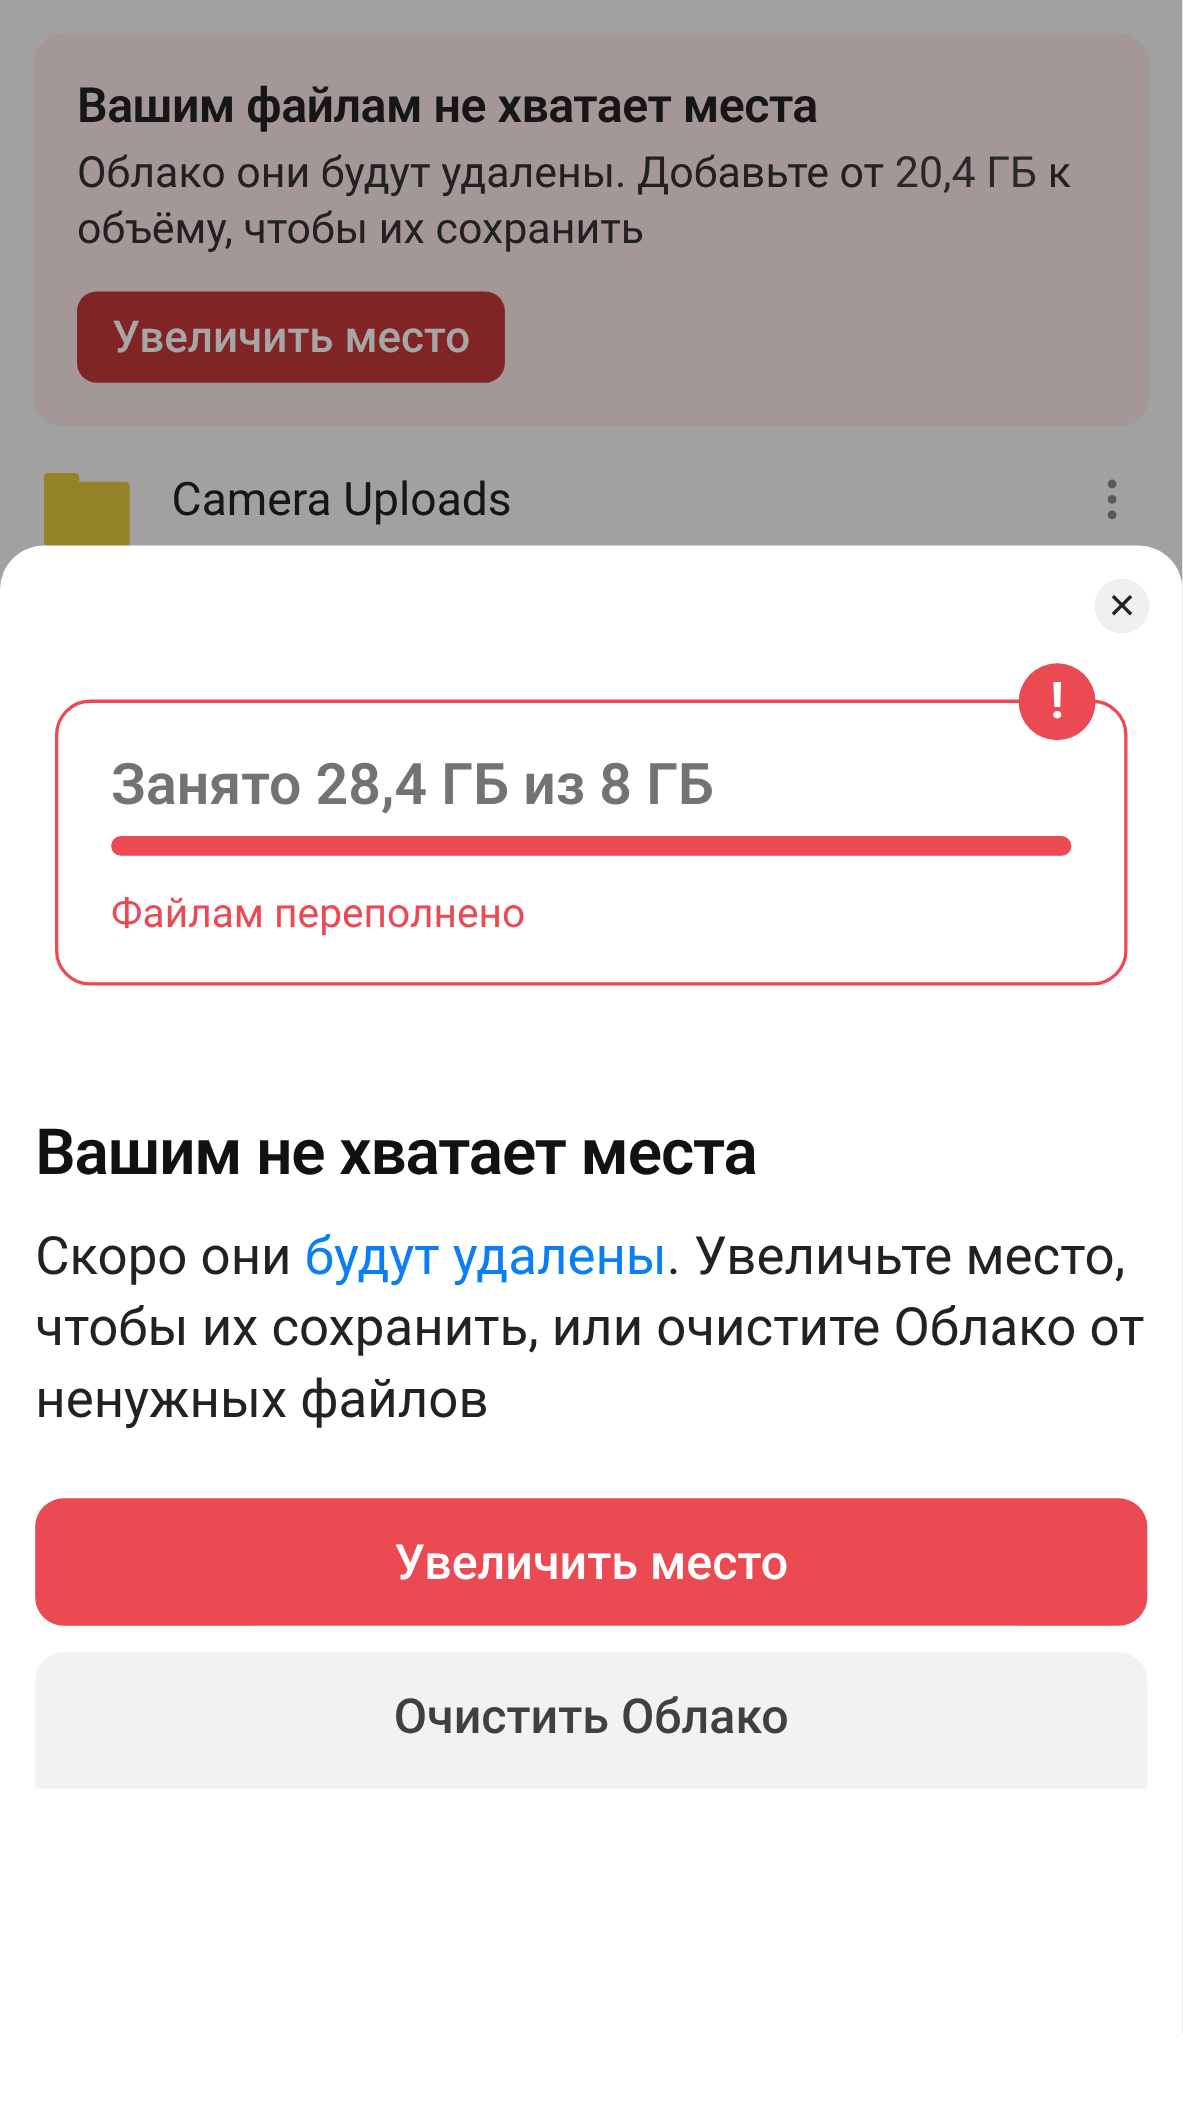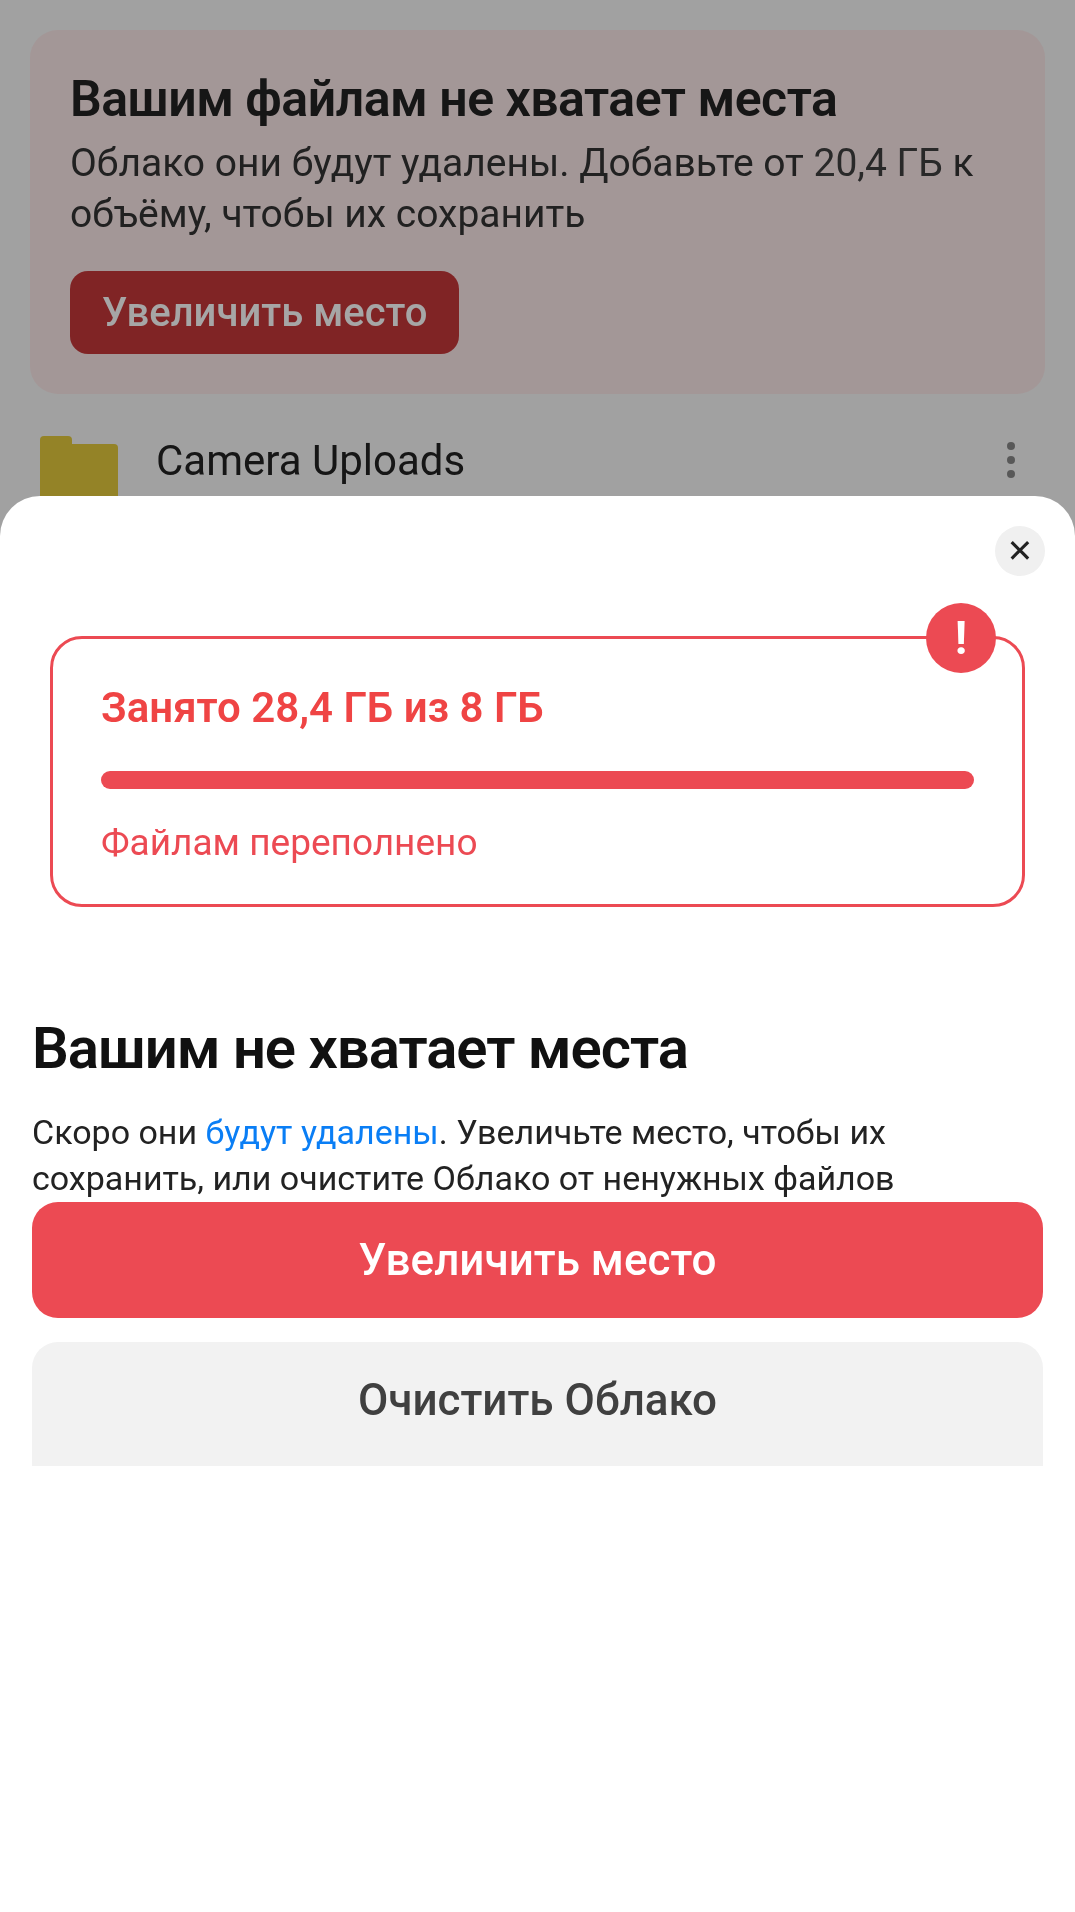--- a/index.html
+++ b/index.html
@@ -1,21 +1,21 @@
 <!DOCTYPE html>
 <html><head>
   <meta charset="utf-8">
   <style>
     * { margin: 0; padding: 0; box-sizing: border-box; font-family: -apple-system, BlinkMacSystemFont, 'Segoe UI', Roboto, Arial, sans-serif; }
     body { width: 1075px; height: 1912px; background: #f7f7f7; position: relative; overflow: hidden; }
 
     .background-content { position: absolute; top: 0; left: 0; right: 0; padding: 30px; }
 
     .warning-banner { background: #fbe8e8; border-radius: 28px; padding: 40px; }
-    .warning-banner-title { font-size: 50px; font-weight: 600; color: #222; letter-spacing: -0.5px; margin-bottom: 10px; }
+    .warning-banner-title { font-size: 44px; font-weight: 600; color: #222; letter-spacing: -0.5px; margin-bottom: 10px; }
     .warning-banner-body { font-size: 39px; color: #333; line-height: 1.3; }
     .warning-banner-amount { color: #404040; font-weight: 400; }
     .warning-banner-buttons { display: flex; gap: 18px; margin-top: 32px; }
     .btn-red { background: #c5383a; color: #fff; font-size: 40px; font-weight: 500; border: none; border-radius: 18px; padding: 18px 32px; }
     .btn-gray { background: #eceaea; color: #333; font-size: 40px; font-weight: 500; border: none; border-radius: 18px; padding: 18px 32px; }
 
     .folder-row { display: flex; align-items: flex-start; padding: 30px 10px; margin-top: 12px; }
     .folder-icon { width: 78px; height: 62px; background: #e3c93d; border-radius: 4px 4px 8px 8px; position: relative; margin-right: 38px; margin-top: 8px; }
     .folder-icon::before { content: ''; position: absolute; top: -8px; left: 0; width: 32px; height: 12px; background: #e3c93d; border-radius: 4px 4px 0 0; }
     .folder-name { font-size: 42px; color: #222; flex: 1; }
@@ -24,27 +24,27 @@
 
     .dim-overlay { position: absolute; top: 0; left: 0; right: 0; bottom: 0; background: rgba(0,0,0,0.35); }
 
     .bottom-sheet { position: absolute; left: 0; right: 0; bottom: 0; background: #fff; border-radius: 40px 40px 0 0; height: 1416px; overflow: hidden; }
 
     .sheet-top { position: relative; padding: 40px 50px 20px 50px; height: 470px; }
     .close-btn { position: absolute; right: 30px; top: 30px; width: 50px; height: 50px; background: #f0f0f0; border-radius: 50%; border: none; display: flex; align-items: center; justify-content: center; font-size: 32px; color: #222; cursor: pointer; }
 
     .storage-card { position: relative; margin-top: 100px; border: 3px solid #ec4a53; border-radius: 32px; padding: 44px 48px 40px 48px; }
     .alert-badge { position: absolute; right: 26px; top: -36px; width: 70px; height: 70px; background: #ec4a53; border-radius: 50%; display: flex; align-items: center; justify-content: center; color: #fff; font-size: 46px; font-weight: 700; }
-    .storage-title { font-size: 42px; font-weight: 600; color: #ef4444; margin-bottom: 39px; }
+    .storage-title { font-size: 52px; font-weight: 600; color: #737373; margin-bottom: 16px; }
     .storage-bar { width: 100%; height: 18px; background: #ec4a53; border-radius: 10px; margin-bottom: 32px; }
     .storage-status { font-size: 37px; color: #ec4a53; }
 
     .sheet-bottom { padding: 48px 32px 0 32px; }
     .sheet-title { font-size: 58px; font-weight: 600; color: #111; letter-spacing: -1px; margin-bottom: 28px; }
-    .sheet-body { font-size: 34px; color: #222; line-height: 1.35; }
+    .sheet-body { font-size: 48px; color: #222; line-height: 1.35; margin-bottom: 58px; }
     .sheet-body .link { color: #0a7ef5; }
 
     .btn-primary { width: 100%; background: #ec4a53; color: #fff; font-size: 44px; font-weight: 500; border: none; border-radius: 26px; padding: 32px 0; margin-bottom: 24px; cursor: pointer; }
     .btn-secondary { width: 100%; background: #f2f2f2; color: #404040; font-size: 44px; font-weight: 500; border: none; border-radius: 26px 26px 0 0; padding: 32px 0 40px 0; cursor: pointer; }
   </style>
 </head>
 <body>
 
 <div class="background-content">
   <div class="warning-banner">

